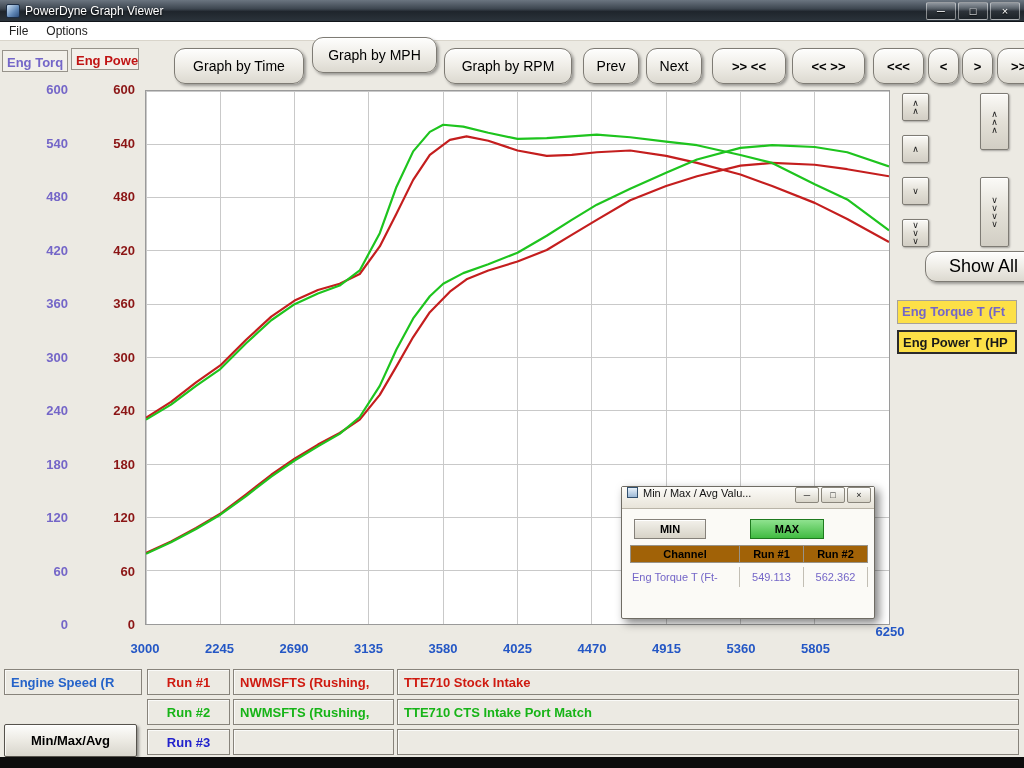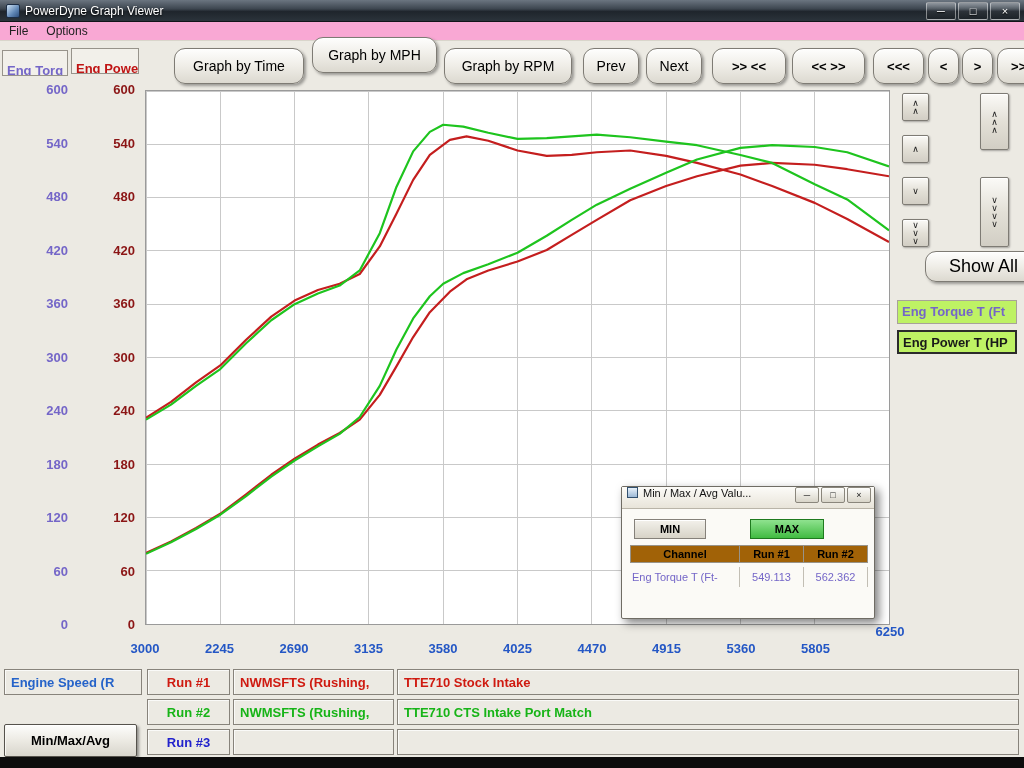--- a/index.html
+++ b/index.html
@@ -19,21 +19,21 @@
   .title{ text-shadow:0 1px 2px #000; }
   .winbtns{ margin-left:auto; margin-right:4px; display:flex; }
   .winbtn{
     width:30px; height:18px; margin-left:2px; cursor:default;
     background:linear-gradient(rgba(255,255,255,.32),rgba(255,255,255,.08) 45%,rgba(0,0,0,.28));
     border:1px solid rgba(255,255,255,.45); border-radius:2px;
     color:#fff; font-size:11px; line-height:16px; text-align:center; text-shadow:0 1px 1px #000;
   }
   .menubar{
     position:absolute; left:0; top:22px; width:1024px; height:19px;
-    background:#f9a8d4; border-bottom:1px solid #d9d5cb;
+    background:#ffffff; border-bottom:1px solid #d9d5cb;
     display:flex; align-items:center; font-size:12px; color:#222;
   }
   .menu-item{ padding:0 9px; height:100%; display:flex; align-items:center; }
 
   
   .tbtn{
     position:absolute; height:36px;
     background:linear-gradient(#fefefd,#efede7 50%,#dcd9d0);
     border:1px solid #7e7b74; border-radius:11px;
     box-shadow:2px 2px 3px rgba(0,0,0,.35), inset 0 1px 0 #fff;
@@ -48,39 +48,39 @@
     border:1px solid #7e7b74; border-radius:2px;
     box-shadow:1px 1px 2px rgba(0,0,0,.3), inset 0 1px 0 #fff;
     font-size:9px; line-height:8px; color:#222; text-align:center;
     display:flex; align-items:center; justify-content:center;
     white-space:pre-line; cursor:default;
   }
 
   
   .axis-title-box{
     position:absolute; height:22px; border:1px solid #97938b; background:#f2f0ea;
-    font-size:13px; font-weight:bold; padding:12px 4px; white-space:nowrap; overflow:hidden;
+    font-size:13px; font-weight:bold; padding:4px 4px; white-space:nowrap; overflow:hidden;
   }
 
   
   .chart{
     position:absolute; left:145px; top:90px; width:745px; height:535px;
     background:#ffffff; border:1px solid #9a9a9a;
   }
   .chart svg{ display:block; width:100%; height:100%; }
   .ytick{ position:absolute; width:42px; height:16px; line-height:16px;
     text-align:right; font-size:13px; font-weight:bold; }
   .xtick{ position:absolute; width:62px; height:16px; line-height:16px; top:641px;
     text-align:center; font-size:13px; font-weight:bold; }
 
   
   .legend-box{
     position:absolute; left:897px; width:120px; height:24px;
     font-size:13px; font-weight:bold; padding:3px 4px;
-    white-space:nowrap; overflow:hidden; background:#bef264;
+    white-space:nowrap; overflow:hidden; background:#fde047;
   }
   .legend-box.torque{ border:1px solid #a8a299; top:300px; }
   .legend-box.power{ border:2px solid #2b2b2b; top:330px; }
 
   
   .mmwin{
     position:absolute; left:621px; top:486px; width:254px; height:133px;
     background:#fbfaf6; border:1px solid #6f6c64; border-radius:2px;
     box-shadow:4px 4px 10px rgba(0,0,0,.5);
   }

